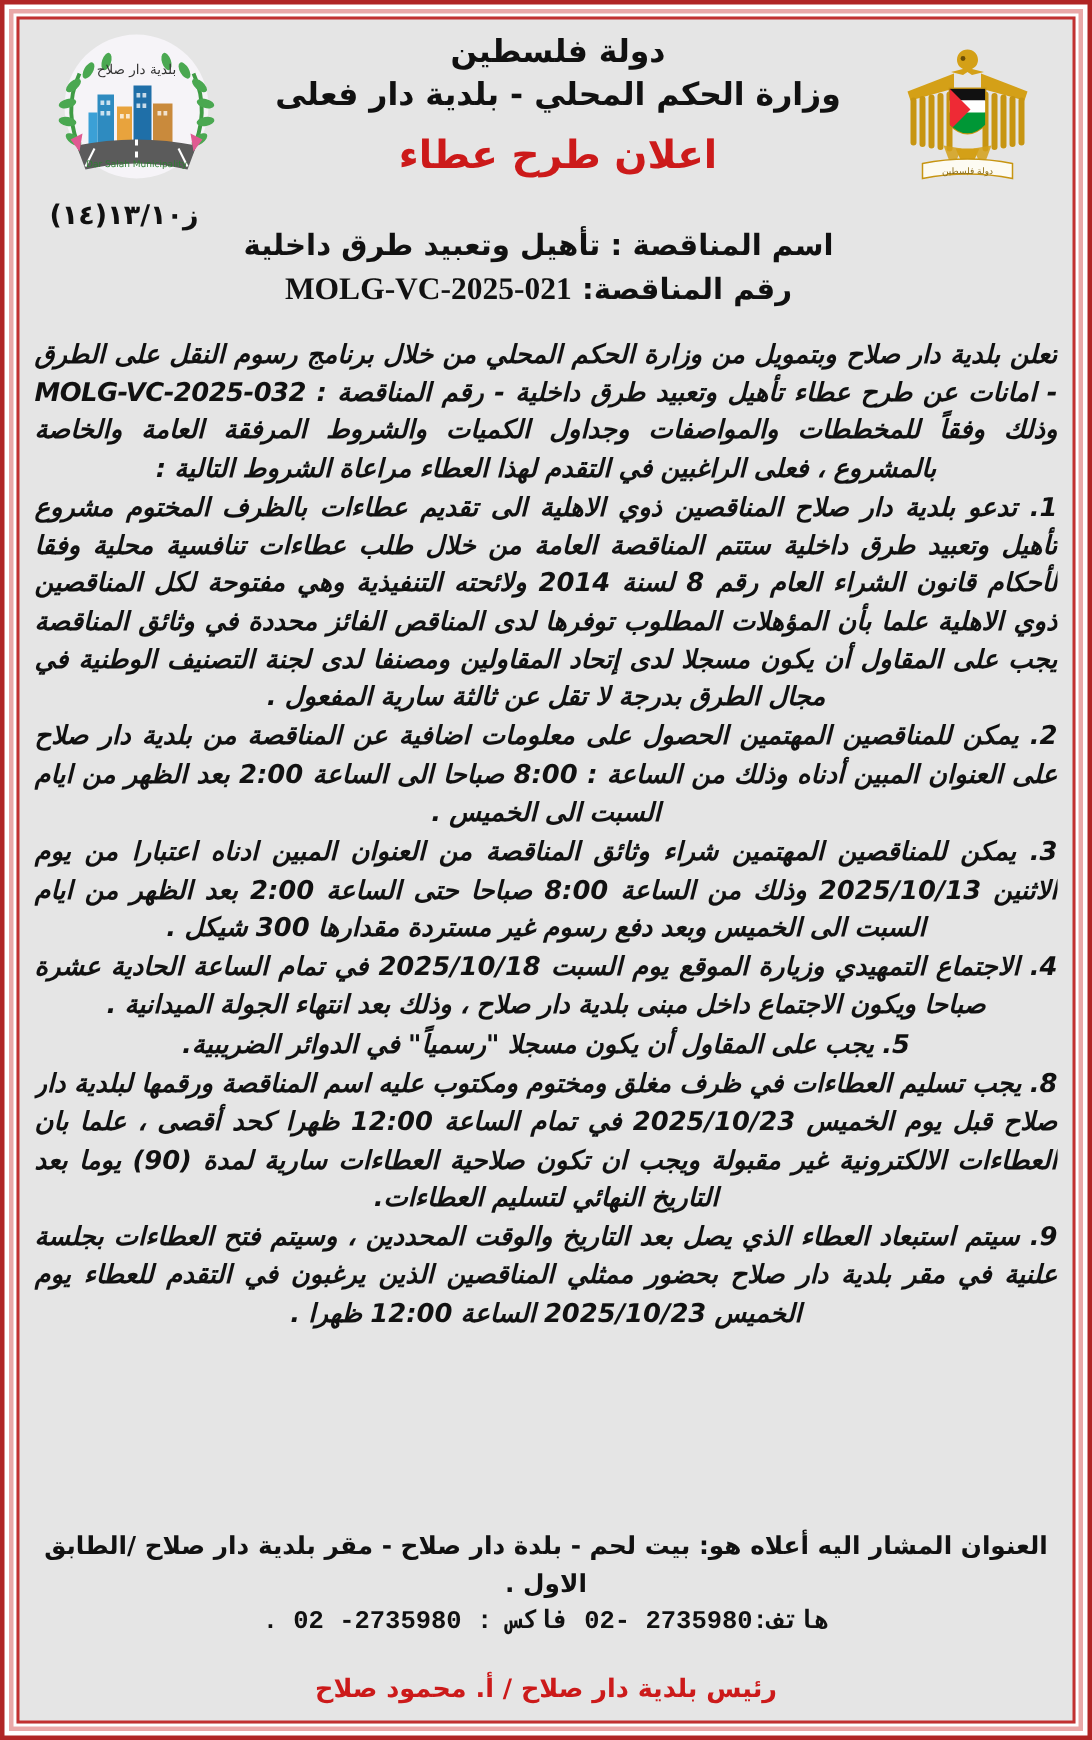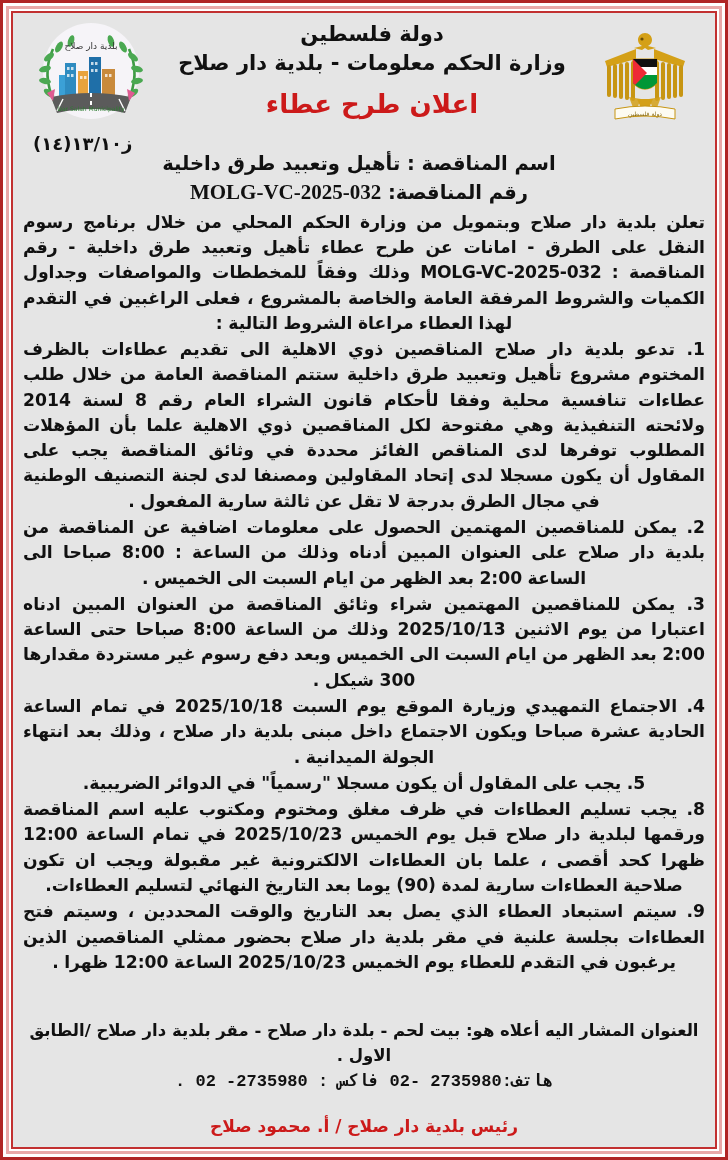--- a/index.html
+++ b/index.html
@@ -132,22 +132,23 @@
   .tender-number .latin {
     font-family: "Liberation Serif", "DejaVu Serif", serif;
     font-weight: bold;
     font-size: 21px;
     letter-spacing: 0;
   }
 
   
   .body {
     flex: 1 1 auto;
-    margin-top: 3px;
+    margin-top: 18px;
     overflow: hidden;
+    font-style: italic;
   }
   .para {
     font-size: 17.2px;
     font-weight: bold;
     color: #111111;
     line-height: 1.47;
     text-align: justify;
     text-align-last: center;
     letter-spacing: -0.35px;
     margin: 0 0 1px 0;
@@ -294,30 +295,30 @@
             <path d="M72 76 L66 92 L60 78 Z" opacity="0.85"></path>
           </g>
 
           <path d="M26 88 Q56 82 86 88 L86 98 Q56 92 26 98 Z" fill="#fdfbf2" stroke="#c79512" stroke-width="1"></path>
           <text x="56" y="95" font-size="6" fill="#8a6a10" text-anchor="middle" font-family="'DejaVu Sans',sans-serif">دولة فلسطين</text>
         </svg>
       </div>
 
       <div class="header-center">
         <div class="h-line1">دولة فلسطين</div>
-        <div class="h-line2">وزارة الحكم معلومات - بلدية دار صلاح</div>
+        <div class="h-line2">وزارة الحكم المحلي - بلدية دار فعلى</div>
         <div class="h-line3">اعلان طرح عطاء</div>
       </div>
 
       <div class="ref-code">ز١٣/١٠(١٤)</div>
     </div>
 
     <div class="tender-head">
       <div class="tender-name">اسم المناقصة : تأهيل وتعبيد طرق داخلية</div>
-      <div class="tender-number"><span>رقم المناقصة:</span> <span class="latin">MOLG-VC-2025-032</span></div>
+      <div class="tender-number"><span>رقم المناقصة:</span> <span class="latin">MOLG-VC-2025-021</span></div>
     </div>
 
     <div class="body">
       <p class="para">تعلن بلدية دار صلاح وبتمويل من وزارة الحكم المحلي من خلال برنامج رسوم النقل على الطرق - امانات عن طرح عطاء تأهيل وتعبيد طرق داخلية - رقم المناقصة : MOLG-VC-2025-032 وذلك وفقاً للمخططات والمواصفات وجداول الكميات والشروط المرفقة العامة والخاصة بالمشروع ، فعلى الراغبين في التقدم لهذا العطاء مراعاة الشروط التالية :</p>
       <p class="para">1. تدعو بلدية دار صلاح المناقصين ذوي الاهلية الى تقديم عطاءات بالظرف المختوم مشروع تأهيل وتعبيد طرق داخلية ستتم المناقصة العامة من خلال طلب عطاءات تنافسية محلية وفقا لأحكام قانون الشراء العام رقم 8 لسنة 2014 ولائحته التنفيذية وهي مفتوحة لكل المناقصين ذوي الاهلية علما بأن المؤهلات المطلوب توفرها لدى المناقص الفائز محددة في وثائق المناقصة يجب على المقاول أن يكون مسجلا لدى إتحاد المقاولين ومصنفا لدى لجنة التصنيف الوطنية في مجال الطرق بدرجة لا تقل عن ثالثة سارية المفعول .</p>
       <p class="para">2. يمكن للمناقصين المهتمين الحصول على معلومات اضافية عن المناقصة من بلدية دار صلاح على العنوان المبين أدناه وذلك من الساعة : 8:00 صباحا الى الساعة 2:00 بعد الظهر من ايام السبت الى الخميس .</p>
       <p class="para">3. يمكن للمناقصين المهتمين شراء وثائق المناقصة من العنوان المبين ادناه اعتبارا من يوم الاثنين 2025/10/13 وذلك من الساعة 8:00 صباحا حتى الساعة 2:00 بعد الظهر من ايام السبت الى الخميس وبعد دفع رسوم غير مستردة مقدارها 300 شيكل .</p>
       <p class="para">4. الاجتماع التمهيدي وزيارة الموقع يوم السبت 2025/10/18 في تمام الساعة الحادية عشرة صباحا ويكون الاجتماع داخل مبنى بلدية دار صلاح ، وذلك بعد انتهاء الجولة الميدانية .</p>
       <p class="para center-last">5. يجب على المقاول أن يكون مسجلا "رسمياً" في الدوائر الضريبية.</p>
       <p class="para">8. يجب تسليم العطاءات في ظرف مغلق ومختوم ومكتوب عليه اسم المناقصة ورقمها لبلدية دار صلاح قبل يوم الخميس 2025/10/23 في تمام الساعة 12:00 ظهرا كحد أقصى ، علما بان العطاءات الالكترونية غير مقبولة ويجب ان تكون صلاحية العطاءات سارية لمدة (90) يوما بعد التاريخ النهائي لتسليم العطاءات.</p>

